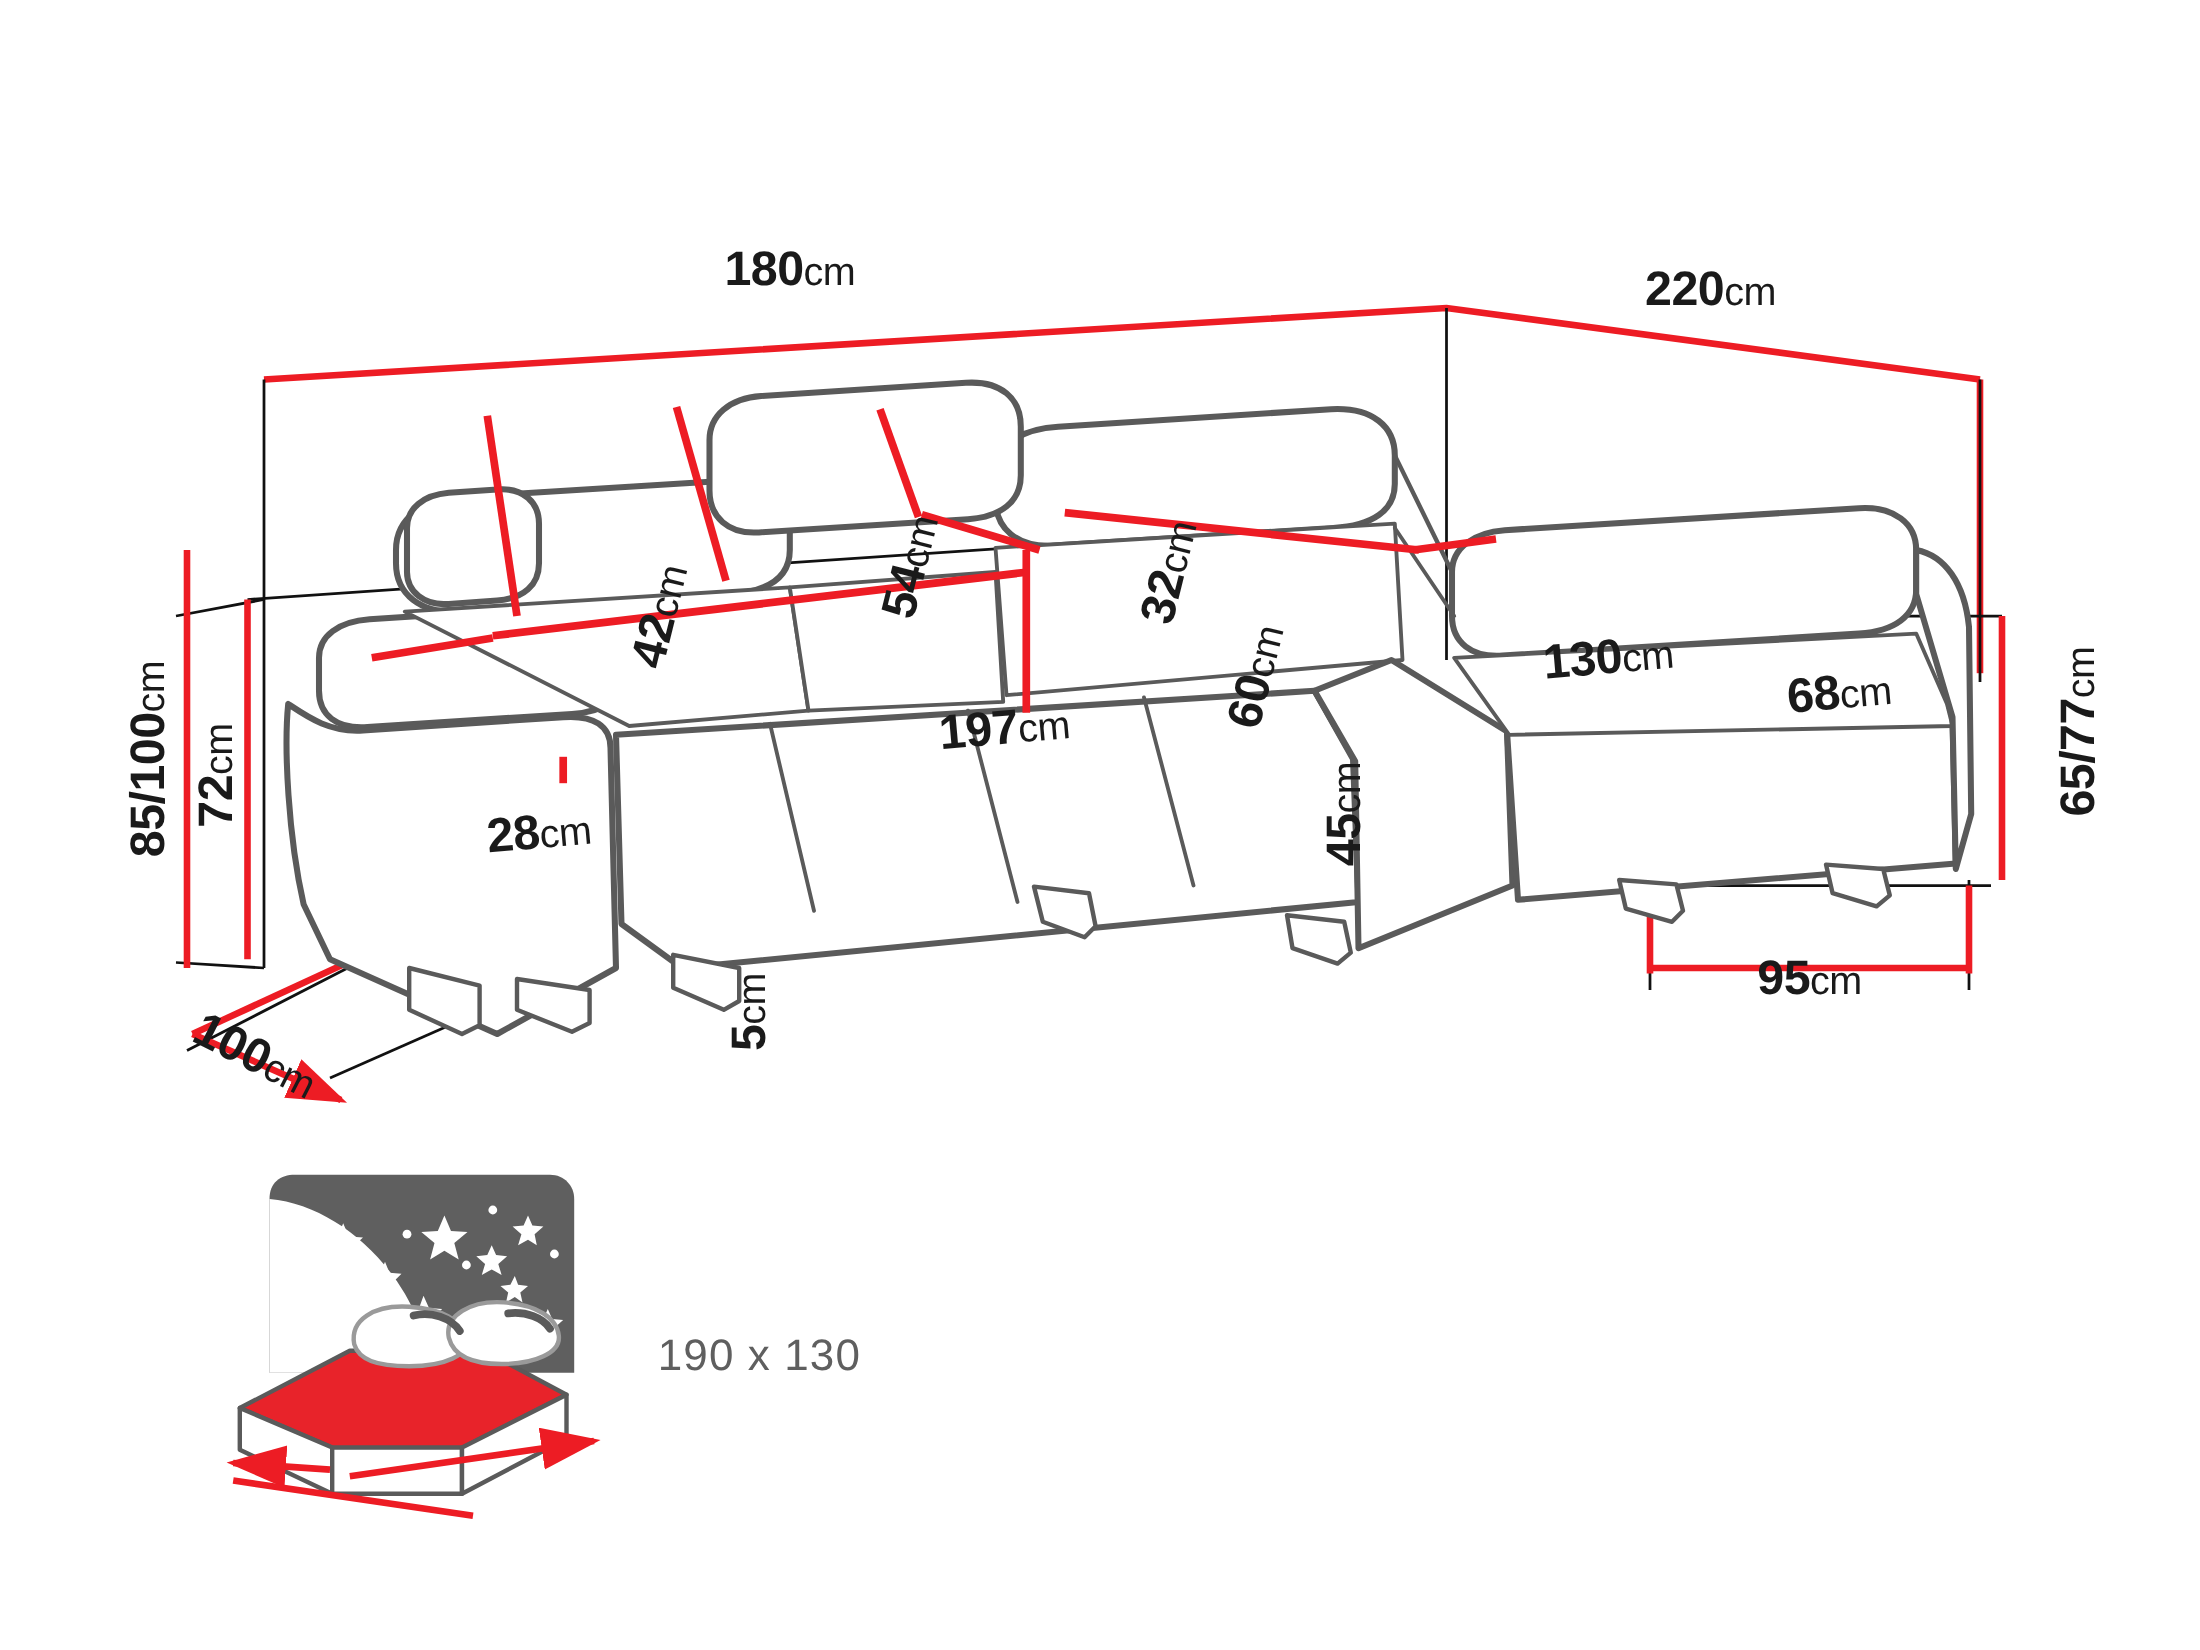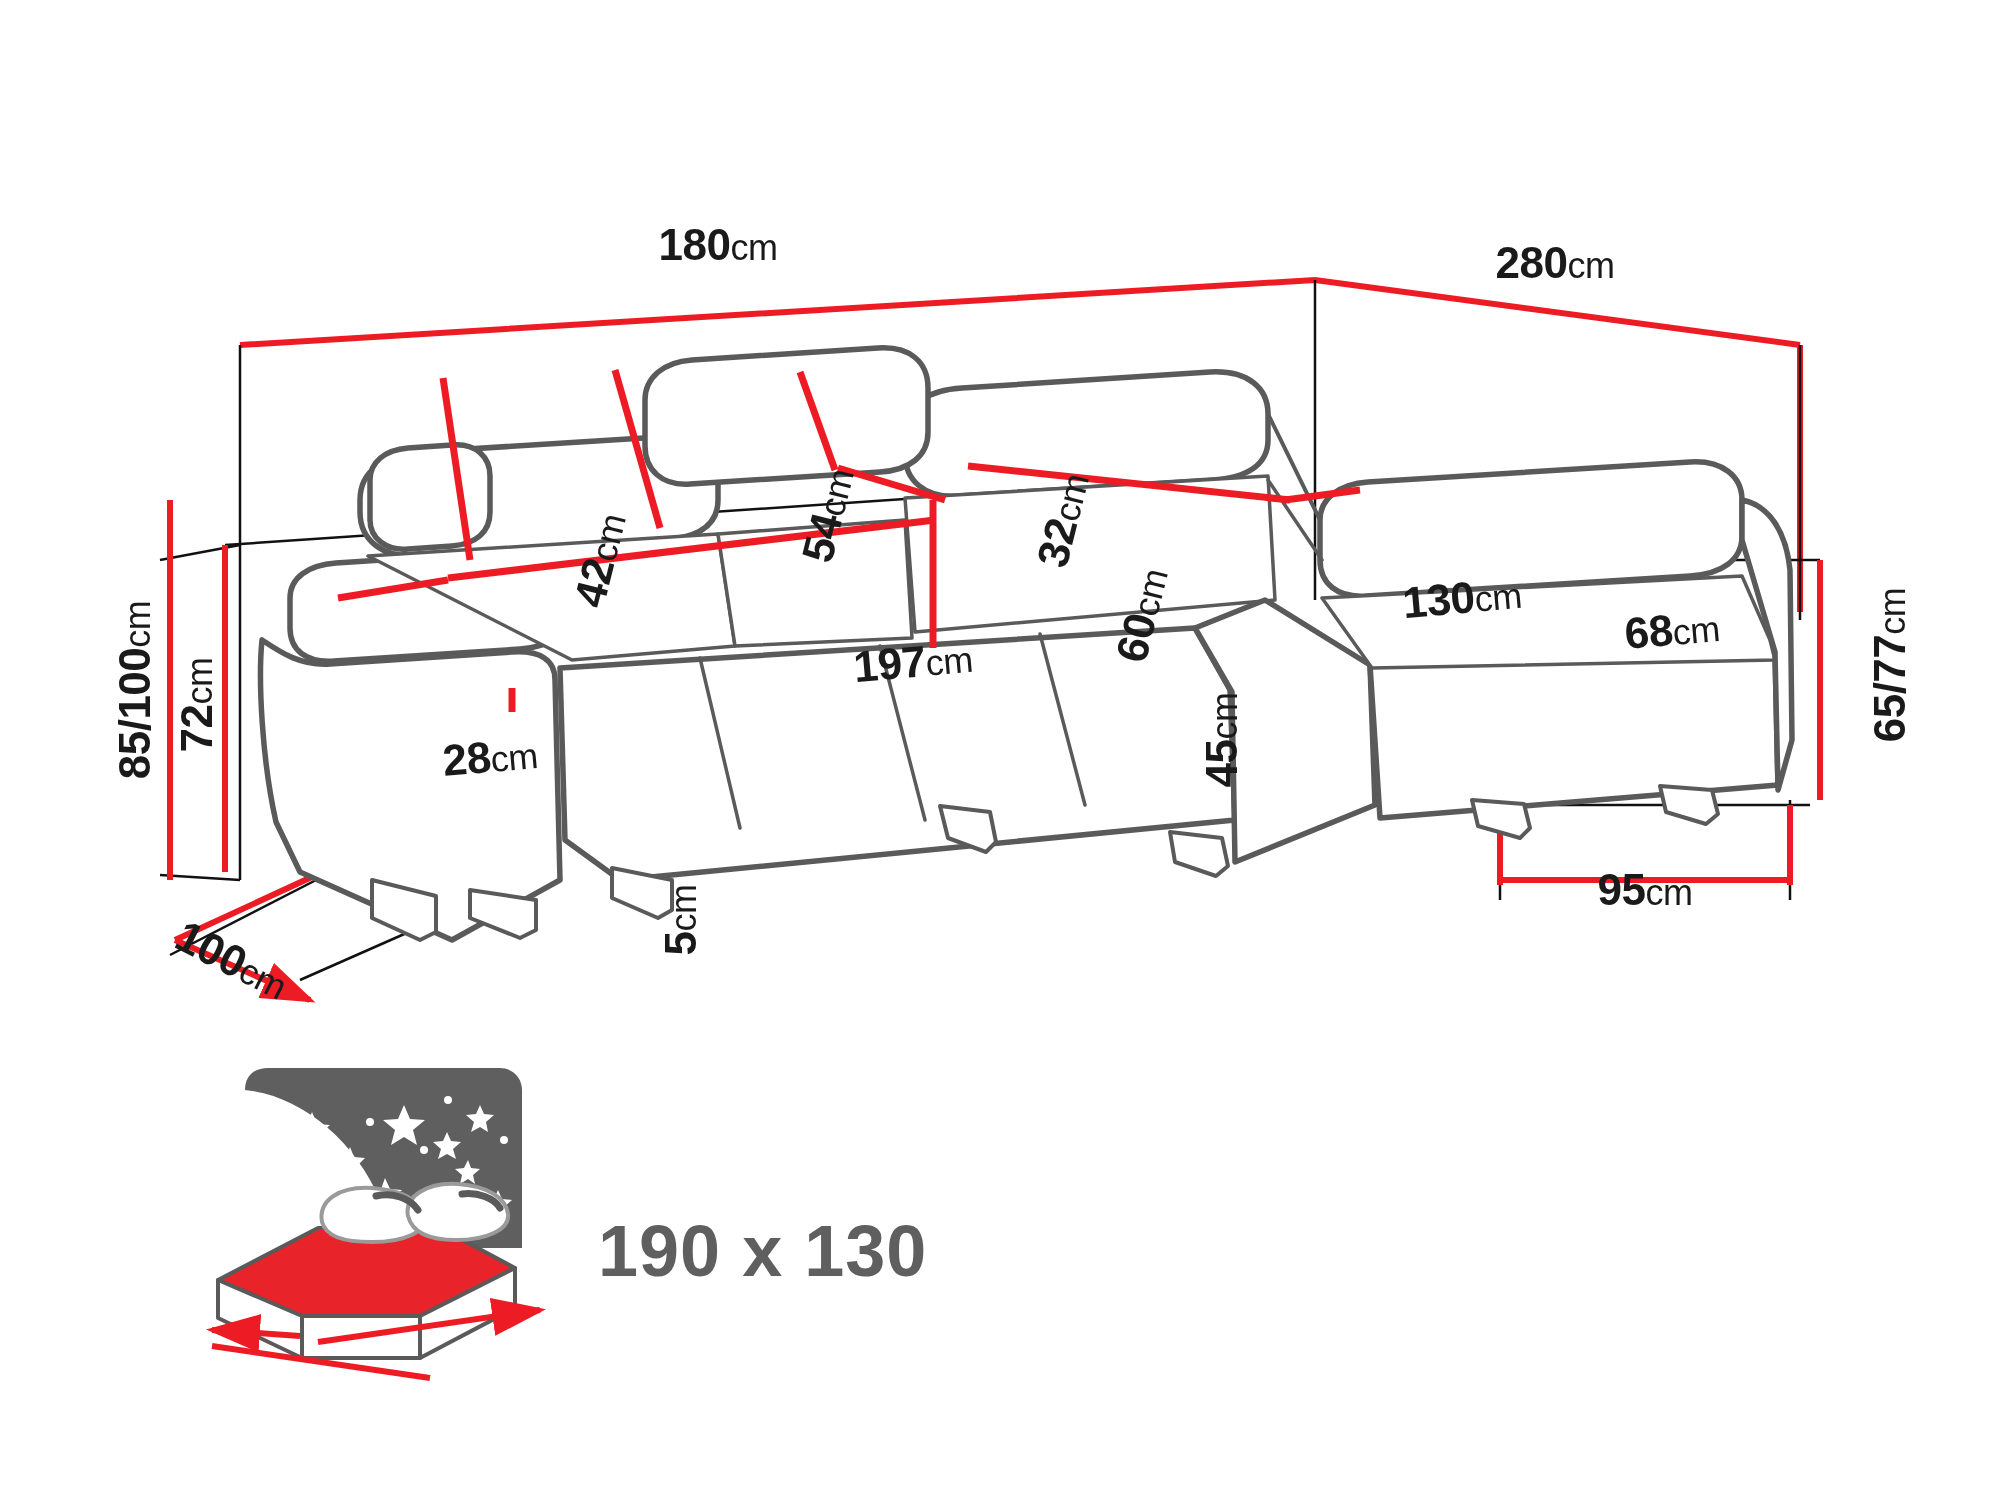--- a/index.html
+++ b/index.html
@@ -2,21 +2,21 @@
 <html><head>
 <meta charset="utf-8">
 <style>
   html,body{margin:0;padding:0;background:#ffffff;}
   body{width:2000px;height:1500px;font-family:"Liberation Sans",sans-serif;overflow:hidden;}
   #root{position:relative;width:2000px;height:1500px;background:#fff;}
   svg#scene{position:absolute;left:0;top:0;width:2000px;height:1500px;}
   .lbl{position:absolute;color:#1a1a1a;white-space:nowrap;font-family:"Liberation Sans",sans-serif;}
   .num{font-weight:bold;font-size:44px;letter-spacing:-0.5px;}
   .unit{font-weight:normal;font-size:36px;letter-spacing:-0.5px;}
-  .bedsize{position:absolute;color:#5f5f5f;font-weight:bold;font-size:72px;letter-spacing:1px;white-space:nowrap;text-align:right;}
+  .bedsize{position:absolute;color:#5f5f5f;font-weight:normal;font-size:40px;letter-spacing:1px;white-space:nowrap;text-align:right;}
 </style>
 </head>
 <body>
 
 <div id="root">
 
   <svg id="scene" viewBox="0 0 2000 1500">
     <defs>
       <marker id="arrR" markerWidth="10" markerHeight="10" refX="8" refY="3.2" orient="auto">
         <path d="M0,0 L9,3.2 L0,6.4 z" fill="#ED1C24"></path>
@@ -186,21 +186,21 @@
         <path d="M212,1346 L430,1378"></path>
       </g>
     </g>
   </svg>
 
   <div class="lbl" style="left:718px;top:245px;transform:translate(-50%,-50%);">
     <span class="num">180</span><span class="unit">cm</span>
   </div>
 
   <div class="lbl" style="left:1555px;top:263px;transform:translate(-50%,-50%);">
-    <span class="num">280</span><span class="unit">cm</span>
+    <span class="num">220</span><span class="unit">cm</span>
   </div>
 
   <div class="lbl" style="left:135px;top:690px;transform:translate(-50%,-50%) rotate(-90deg);transform-origin:center;">
     <span class="num">85/100</span><span class="unit">cm</span>
   </div>
 
   <div class="lbl" style="left:197px;top:705px;transform:translate(-50%,-50%) rotate(-90deg);transform-origin:center;">
     <span class="num">72</span><span class="unit">cm</span>
   </div>
 

